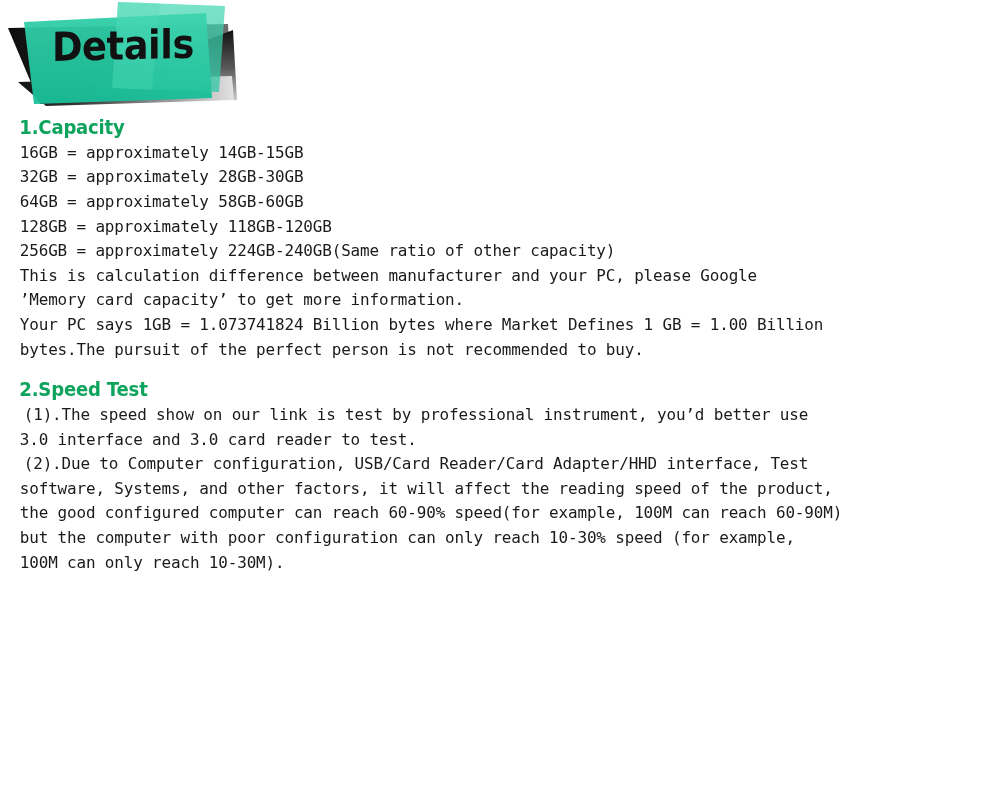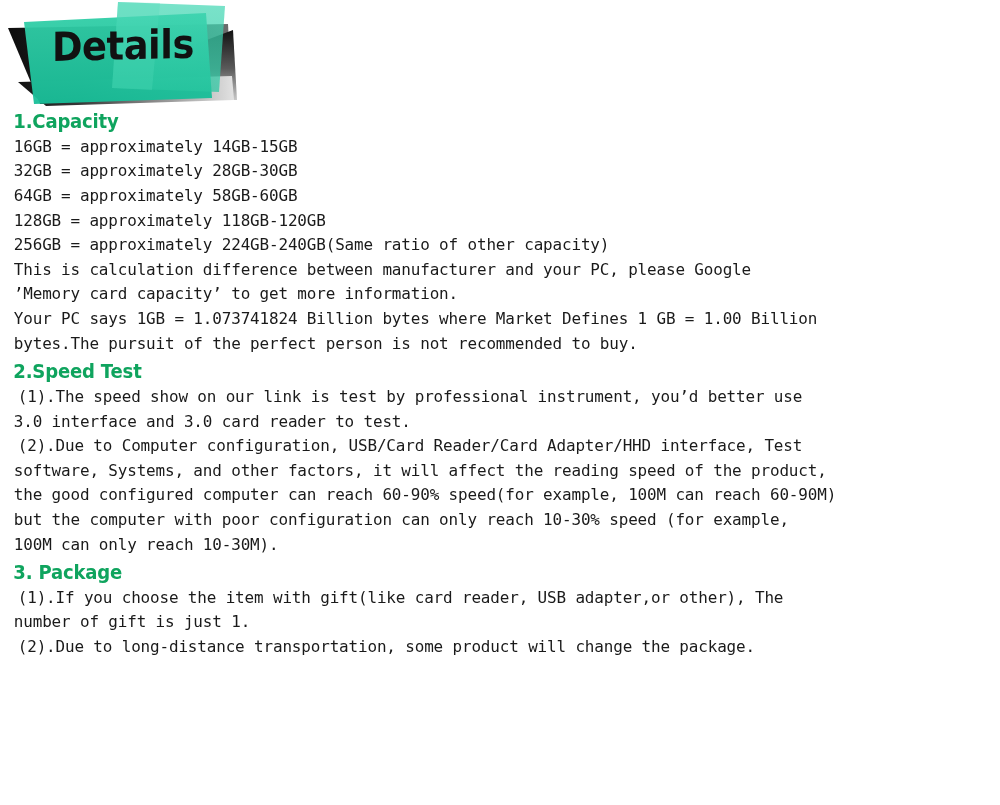--- a/index.html
+++ b/index.html
@@ -39,21 +39,21 @@
     transform: scaleX(0.92) skewY(-1.2deg);
     transform-origin: left top;
     white-space: nowrap;
   }
 
   
   .content {
     position: relative;
     padding: 0 0 0 0;
   }
-  .section { margin: 0; }
+  .section { margin: 6px; }
 
   h2.sec-head {
     font-family: "DejaVu Sans", sans-serif;
     font-weight: 700;
     font-size: 19px;
     color: #0FA45E;
     margin: 0;
     padding: 0 0 2px 14px;
     line-height: 1.2;
     letter-spacing: -0.2px;
@@ -148,23 +148,17 @@
     <div class="body-line">3.0 interface and 3.0 card reader to test.</div>
     <div class="body-line indent">(2).Due to Computer configuration, USB/Card Reader/Card Adapter/HHD interface, Test</div>
     <div class="body-line">software, Systems, and other factors, it will affect the reading speed of the product,</div>
     <div class="body-line">the good configured computer can reach 60-90% speed(for example, 100M can reach 60-90M)</div>
     <div class="body-line">but the computer with poor configuration can only reach 10-30% speed (for example,</div>
     <div class="body-line">100M can only reach 10-30M).</div>
   </div>
 
   <div class="gap-sm"></div>
 
-  <div class="section">
-    <h2 class="sec-head">3. Package</h2>
-    <div class="body-line indent">(1).If you choose the item with gift(like card reader, USB adapter,or other), The</div>
-    <div class="body-line">number of gift is just 1.</div>
-    <div class="body-line indent">(2).Due to long-distance transportation, some product will change the package.</div>
-  </div>
 
   <div class="gap-sm"></div>
 
 
 </div>
 
 </body></html>

